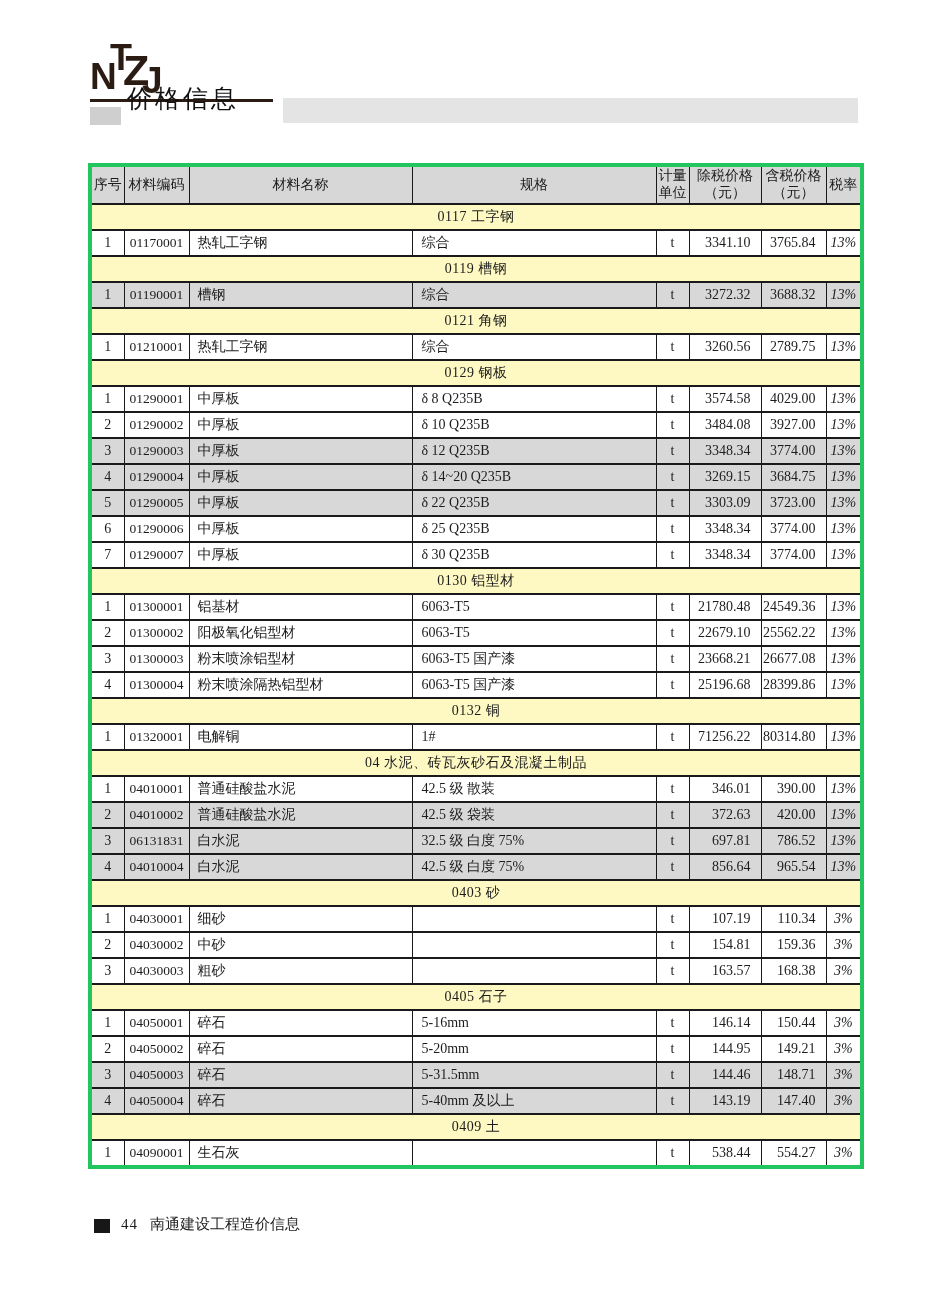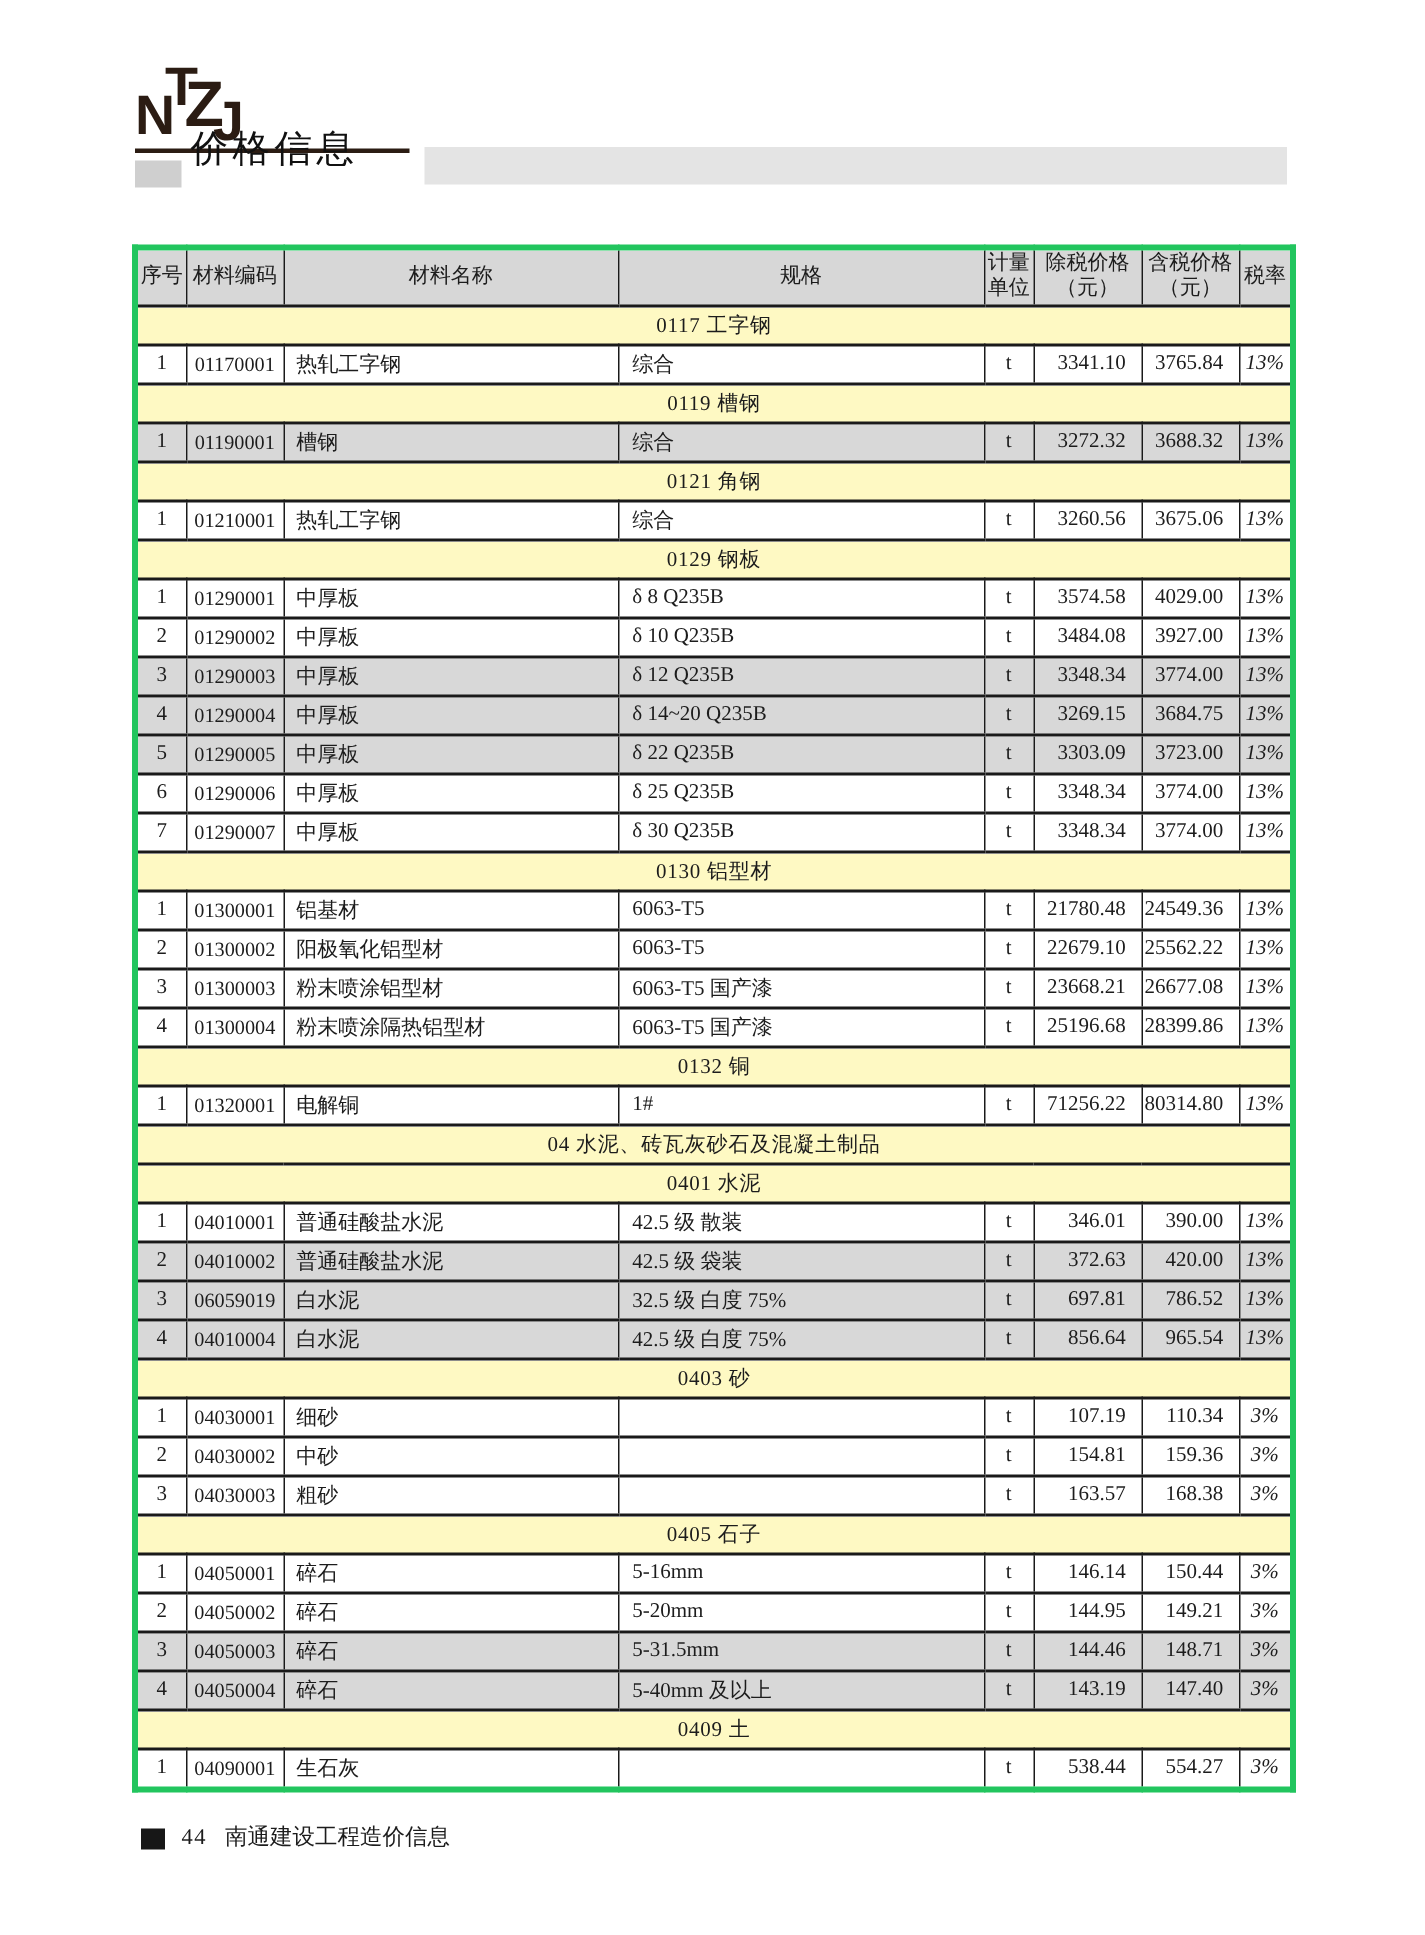--- a/index.html
+++ b/index.html
@@ -131,21 +131,21 @@
       <tr class="section-row">
         <td colspan="8">0121 角钢</td>
       </tr>
       <tr class="data-row">
         <td class="c-no">1</td>
         <td class="c-code">01210001</td>
         <td class="c-name">热轧工字钢</td>
         <td class="c-spec">综合</td>
         <td class="c-unit">t</td>
         <td class="c-ex">3260.56</td>
-        <td class="c-inc">3675.06</td>
+        <td class="c-inc">2789.75</td>
         <td class="c-tax">13%</td>
       </tr>
       <tr class="section-row">
         <td colspan="8">0129 钢板</td>
       </tr>
       <tr class="data-row">
         <td class="c-no">1</td>
         <td class="c-code">01290001</td>
         <td class="c-name">中厚板</td>
         <td class="c-spec">δ 8 Q235B</td>
@@ -266,23 +266,20 @@
         <td class="c-name">电解铜</td>
         <td class="c-spec">1#</td>
         <td class="c-unit">t</td>
         <td class="c-ex">71256.22</td>
         <td class="c-inc">80314.80</td>
         <td class="c-tax">13%</td>
       </tr>
       <tr class="section-row">
         <td colspan="8">04 水泥、砖瓦灰砂石及混凝土制品</td>
       </tr>
-      <tr class="section-row">
-        <td colspan="8">0401 水泥</td>
-      </tr>
       <tr class="data-row">
         <td class="c-no">1</td>
         <td class="c-code">04010001</td>
         <td class="c-name">普通硅酸盐水泥</td>
         <td class="c-spec">42.5 级 散装</td>
         <td class="c-unit">t</td>
         <td class="c-ex">346.01</td>
         <td class="c-inc">390.00</td>
         <td class="c-tax">13%</td>
       </tr>
@@ -291,21 +288,21 @@
         <td class="c-code">04010002</td>
         <td class="c-name">普通硅酸盐水泥</td>
         <td class="c-spec">42.5 级 袋装</td>
         <td class="c-unit">t</td>
         <td class="c-ex">372.63</td>
         <td class="c-inc">420.00</td>
         <td class="c-tax">13%</td>
       </tr>
       <tr class="data-row shaded">
         <td class="c-no">3</td>
-        <td class="c-code">06059019</td>
+        <td class="c-code">06131831</td>
         <td class="c-name">白水泥</td>
         <td class="c-spec">32.5 级 白度 75%</td>
         <td class="c-unit">t</td>
         <td class="c-ex">697.81</td>
         <td class="c-inc">786.52</td>
         <td class="c-tax">13%</td>
       </tr>
       <tr class="data-row shaded">
         <td class="c-no">4</td>
         <td class="c-code">04010004</td>

